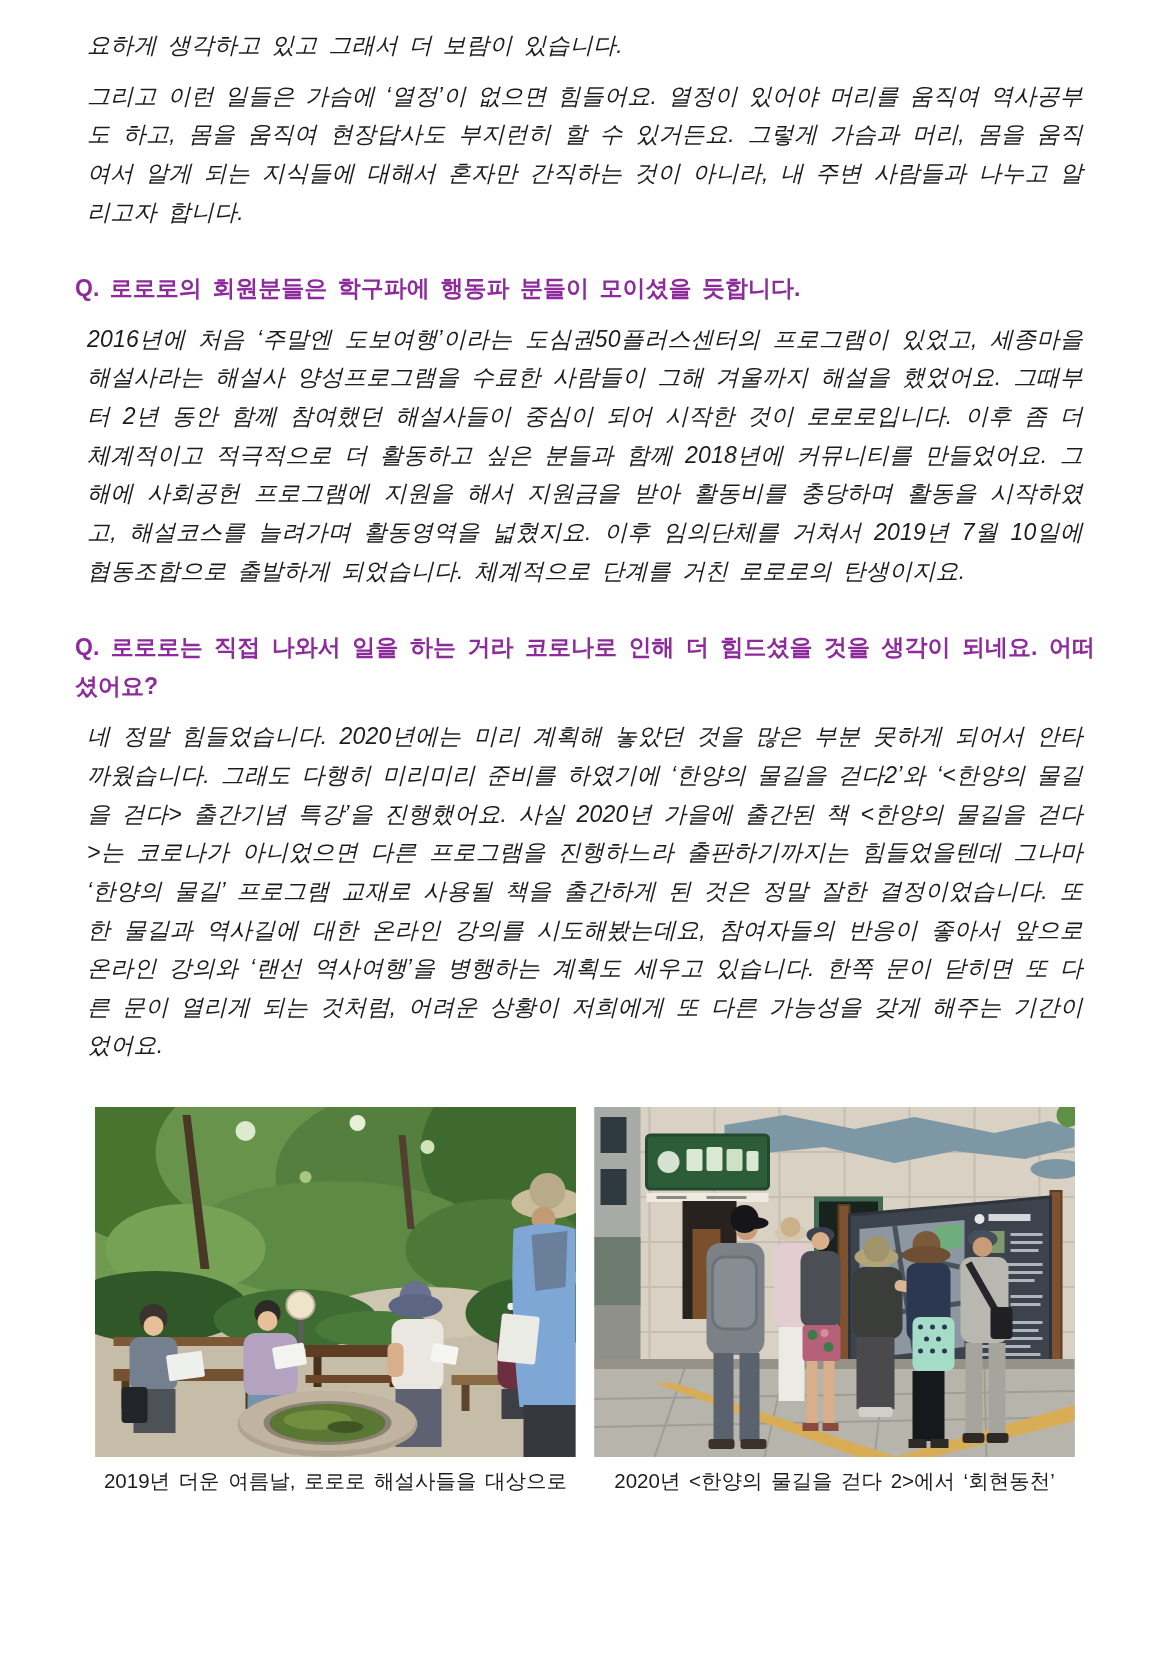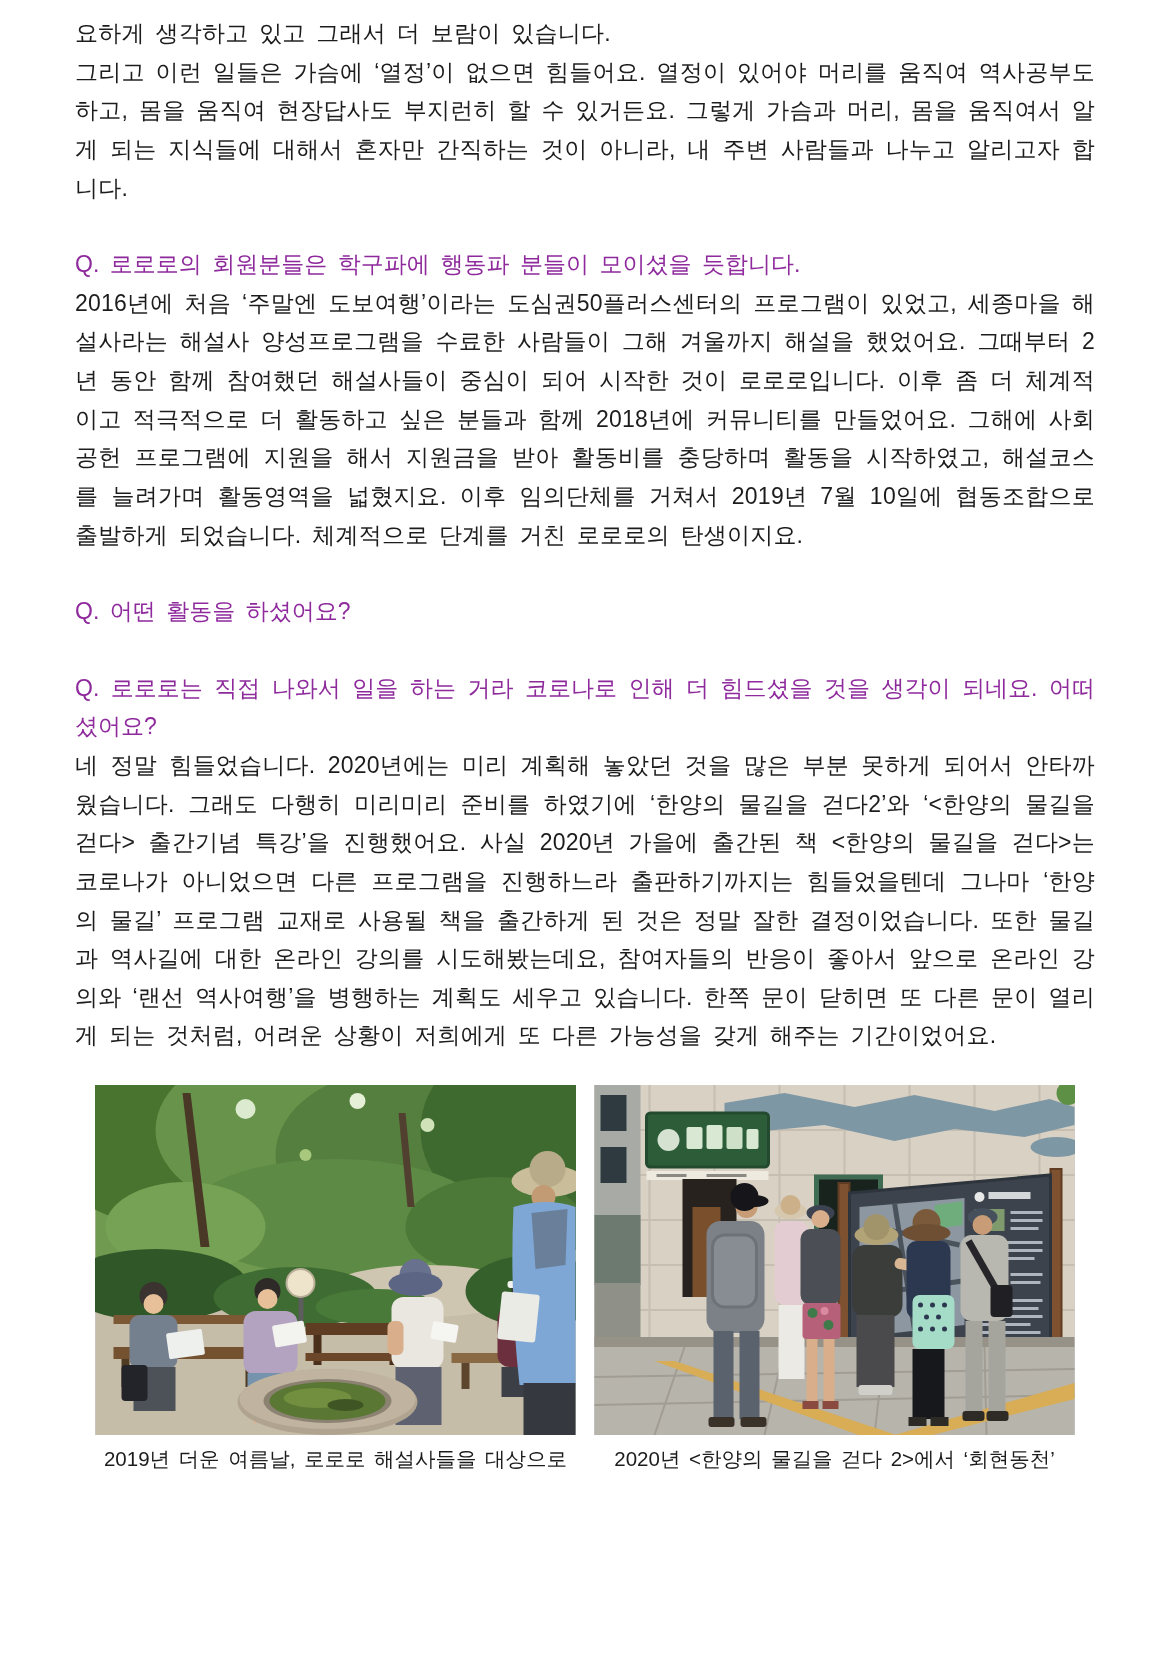--- a/index.html
+++ b/index.html
@@ -4,26 +4,27 @@
 <style>
   html, body { margin: 0; padding: 0; background: #ffffff; }
   body {
     width: 1170px; height: 1655px;
     font-family: "Liberation Sans", sans-serif;
     color: var(--body-text, #1c1c1c);
     overflow: hidden;
   }
   .content { padding: 14px 75px 0 75px; }
   .body-text {
-    font-size: 23px; line-height: 1.68; margin: 0;
+    font-size: 23px; line-height: 1.68; margin: 12px;
     text-align: justify; word-spacing: 0.18em; letter-spacing: 0.01em;
     color: var(--body-text, #1c1c1c);
+    font-style: italic;
   }
   .q-heading {
-    font-size: 23px; line-height: 1.68; font-weight: normal; margin: 0;
+    font-size: 23px; line-height: 1.68; font-weight: bold; margin: 0;
     margin-top: 38px; text-align: justify; word-spacing: 0.18em;
     color: var(--question-purple, #8e2a9c);
   }
   .q-line { display: block; }
   .photos-row {
     display: flex; gap: 18px; padding: 30px 95px 0 95px;
   }
   .figure { width: 481px; }
   .photo-frame {
     width: 481px; height: 350px; overflow: hidden; background: #ccc;
@@ -41,21 +42,20 @@
 <div class="content">
 
   <p class="body-text">요하게 생각하고 있고 그래서 더 보람이 있습니다.</p>
   <p class="body-text">그리고 이런 일들은 가슴에 ‘열정’이 없으면 힘들어요. 열정이 있어야 머리를 움직여 역사공부도 하고, 몸을 움직여 현장답사도 부지런히 할 수 있거든요. 그렇게 가슴과 머리, 몸을 움직여서 알게 되는 지식들에 대해서 혼자만 간직하는 것이 아니라, 내 주변 사람들과 나누고 알리고자 합니다.</p>
 
   <h2 class="q-heading">
       <span class="q-line">Q. 로로로의 회원분들은 학구파에 행동파 분들이 모이셨을 듯합니다.</span>
     </h2>
   <p class="body-text">2016년에 처음 ‘주말엔 도보여행’이라는 도심권50플러스센터의 프로그램이 있었고, 세종마을 해설사라는 해설사 양성프로그램을 수료한 사람들이 그해 겨울까지 해설을 했었어요. 그때부터 2년 동안 함께 참여했던 해설사들이 중심이 되어 시작한 것이 로로로입니다. 이후 좀 더 체계적이고 적극적으로 더 활동하고 싶은 분들과 함께 2018년에 커뮤니티를 만들었어요. 그해에 사회공헌 프로그램에 지원을 해서 지원금을 받아 활동비를 충당하며 활동을 시작하였고, 해설코스를 늘려가며 활동영역을 넓혔지요. 이후 임의단체를 거쳐서 2019년 7월 10일에 협동조합으로 출발하게 되었습니다. 체계적으로 단계를 거친 로로로의 탄생이지요.</p>
 
-  <h2 class="q-heading">Q. 어떤 활동을 하셨어요?</h2>
 
   <h2 class="q-heading">Q. 로로로는 직접 나와서 일을 하는 거라 코로나로 인해 더 힘드셨을 것을 생각이 되네요. 어떠셨어요?</h2>
   <p class="body-text">네 정말 힘들었습니다. 2020년에는 미리 계획해 놓았던 것을 많은 부분 못하게 되어서 안타까웠습니다. 그래도 다행히 미리미리 준비를 하였기에 ‘한양의 물길을 걷다2’와 ‘&lt;한양의 물길을 걷다&gt; 출간기념 특강’을 진행했어요. 사실 2020년 가을에 출간된 책 &lt;한양의 물길을 걷다&gt;는 코로나가 아니었으면 다른 프로그램을 진행하느라 출판하기까지는 힘들었을텐데 그나마 ‘한양의 물길’ 프로그램 교재로 사용될 책을 출간하게 된 것은 정말 잘한 결정이었습니다. 또한 물길과 역사길에 대한 온라인 강의를 시도해봤는데요, 참여자들의 반응이 좋아서 앞으로 온라인 강의와 ‘랜선 역사여행’을 병행하는 계획도 세우고 있습니다. 한쪽 문이 닫히면 또 다른 문이 열리게 되는 것처럼, 어려운 상황이 저희에게 또 다른 가능성을 갖게 해주는 기간이었어요.</p>
 
 </div>
 
 <div class="photos-row">
 
   <figure class="figure" style="margin:0">
     <div class="photo-frame">

